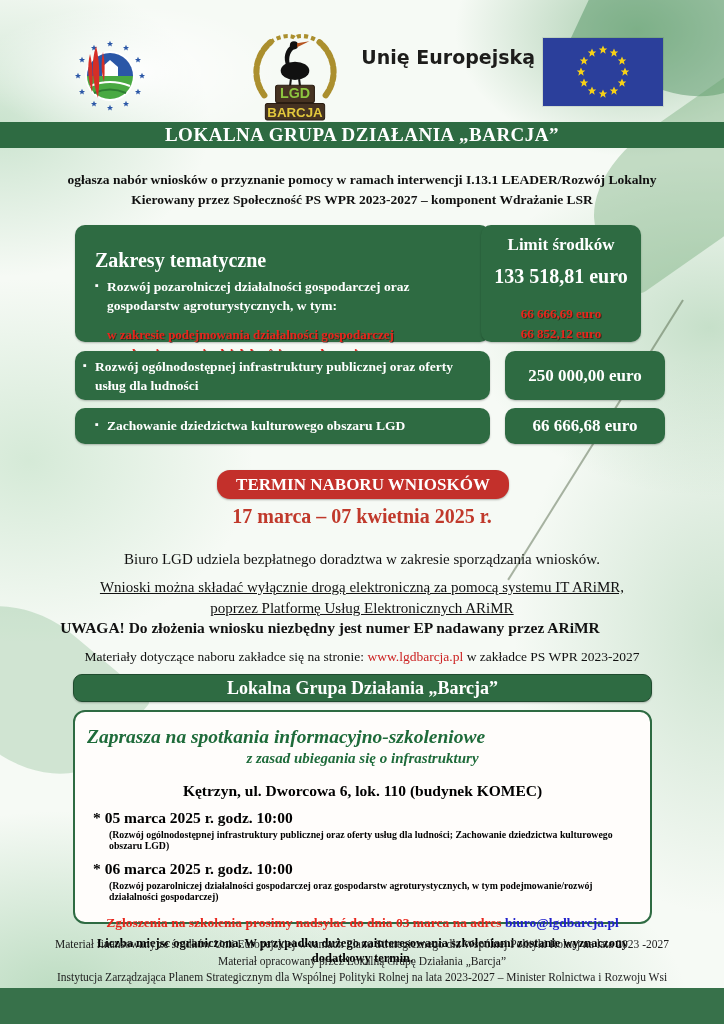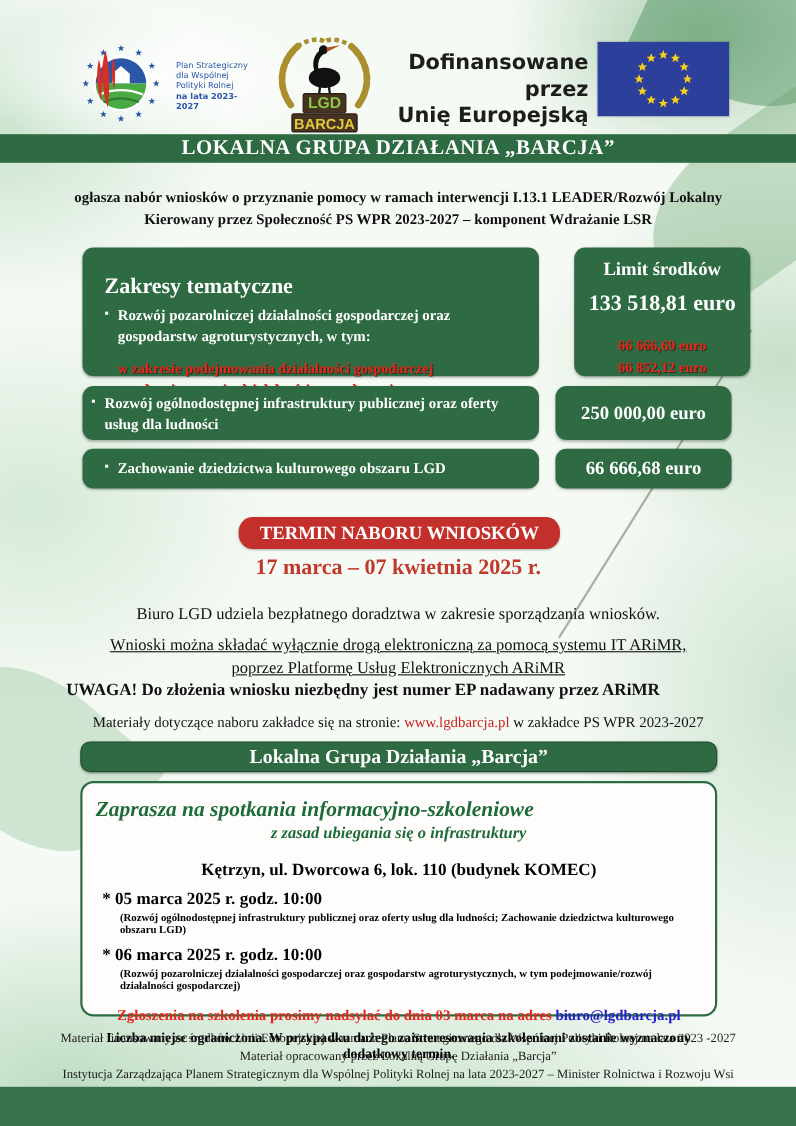--- a/index.html
+++ b/index.html
@@ -37,21 +37,21 @@
   .main-banner{ position:absolute; left:0; top:122px; width:724px; height:26px; background:#2e6b42;
     display:flex; align-items:center; justify-content:center; }
   .main-banner span{ color:#fff; font-weight:bold; font-size:19px; letter-spacing:0.5px; }
 
   .intro{ position:absolute; left:42px; top:170px; width:640px; text-align:center;
     font-weight:bold; font-size:13.5px; line-height:1.5; color:#111; }
 
   
   .gbox{ position:absolute; background:#2e6b42; border-radius:10px; color:#fff; box-shadow:0 1px 2px rgba(0,0,0,0.25); }
   .box-l1{ left:75px; top:225px; width:415px; height:117px; padding:24px 14px 6px 20px; }
-  .box-r1{ left:522px; top:225px; width:160px; height:117px; padding:10px 6px; text-align:center; }
+  .box-r1{ left:481px; top:225px; width:160px; height:117px; padding:10px 6px; text-align:center; }
   .box-l2{ left:75px; top:351px; width:415px; height:49px; padding:8px 14px 6px 8px; display:flex; align-items:center; }
   .box-r2{ left:505px; top:351px; width:160px; height:49px; display:flex; align-items:center; justify-content:center; }
   .box-l3{ left:75px; top:408px; width:415px; height:36px; padding:0 14px 0 20px; display:flex; align-items:center; }
   .box-r3{ left:505px; top:408px; width:160px; height:36px; display:flex; align-items:center; justify-content:center; }
   .gbox h2{ font-size:20px; font-weight:bold; margin-bottom:6px; }
   .bullet{ font-weight:bold; font-size:13.5px; line-height:1.4; position:relative; padding-left:12px; }
   .bullet::before{ content:"▪"; position:absolute; left:0; top:0; font-size:11px; }
   .red-sub{ color:#e8251c; font-weight:bold; font-size:13px; line-height:1.45; margin-top:10px; padding-left:12px;
     text-shadow:1px 1px 0 rgba(40,0,0,0.55); }
   .limit-head{ font-weight:bold; font-size:17px; }
@@ -126,24 +126,20 @@
         <circle cx="48" cy="40" r="25" fill="#fff"></circle>
         <path d="M25,40 A23,23 0 0 1 71,40 Z" fill="#2b57a7"></path>
         <path d="M40,40 L40,31 L48,24 L56,31 L56,40 Z" fill="#fff"></path>
         <path d="M25,40 A23,23 0 0 0 71,40 Z" fill="#49a942"></path>
         <path d="M28,50 Q48,42 68,50" stroke="#fff" stroke-width="2" fill="none"></path>
         <path d="M32,57 Q48,50 64,57" stroke="#2e7d32" stroke-width="2" fill="none"></path>
         <path d="M34,10 C29,26 30,44 36,62 C38,44 38,26 34,10 Z" fill="#d62f26"></path>
         <path d="M28,18 C25,30 26,44 30,56 C31,42 31,30 28,18 Z" fill="#d62f26"></path>
         <path d="M41,16 C39,26 39,36 42,46 C43,35 43,25 41,16 Z" fill="#d62f26"></path>
       </svg>
-      <div class="plan-logo-text">
-        <span>Plan Strategiczny dla Wspólnej Polityki Rolnej</span>
-        <b>na lata 2023-2027</b>
-      </div>
     </div>
 
     <div class="lgd-logo">
       <svg width="104" height="92" viewBox="0 0 100 90">
         <path d="M20,62 C8,46 10,24 26,10" stroke="#ab8f2e" stroke-width="6" fill="none" stroke-linecap="round" stroke-dasharray="5 3"></path>
         <path d="M80,62 C92,46 90,24 74,10" stroke="#ab8f2e" stroke-width="6" fill="none" stroke-linecap="round" stroke-dasharray="5 3"></path>
         <path d="M26,10 C34,4 46,2 50,6 C54,2 66,4 74,10" stroke="#ab8f2e" stroke-width="4" fill="none" stroke-dasharray="4 3"></path>
         <ellipse cx="50" cy="38" rx="14" ry="9" fill="#111"></ellipse>
         <path d="M42,34 C38,26 40,16 48,12 L50,16 C44,20 43,28 46,34 Z" fill="#111"></path>
         <circle cx="49" cy="13" r="4" fill="#111"></circle>
@@ -151,21 +147,20 @@
         <line x1="46" y1="46" x2="45" y2="54" stroke="#111" stroke-width="2"></line>
         <line x1="54" y1="46" x2="55" y2="54" stroke="#111" stroke-width="2"></line>
         <rect x="31" y="52" width="38" height="17" rx="2" fill="#463322" stroke="#2a1d12"></rect>
         <text x="50" y="65" text-anchor="middle" font-size="14" font-weight="bold" fill="#8dc63f" font-family="Liberation Sans, sans-serif">LGD</text>
         <rect x="21" y="70" width="58" height="16" rx="2" fill="#463322" stroke="#2a1d12"></rect>
         <text x="50" y="83" text-anchor="middle" font-size="13" font-weight="bold" fill="#e3c83c" font-family="Liberation Sans, sans-serif">BARCJA</text>
       </svg>
     </div>
 
     <div class="eu-text">
-      <div>Dofinansowane przez</div>
       <div>Unię Europejską</div>
     </div>
 
     <div class="eu-flag">
       <svg width="120" height="68" viewBox="0 0 120 68">
         <rect width="120" height="68" fill="#2b3f9b"></rect>
         <g fill="#f7d117">
           <use href="#star" transform="translate(60,12) scale(1.4)"></use>
           <use href="#star" transform="translate(71,15) scale(1.4)"></use>
           <use href="#star" transform="translate(79,23) scale(1.4)"></use>

